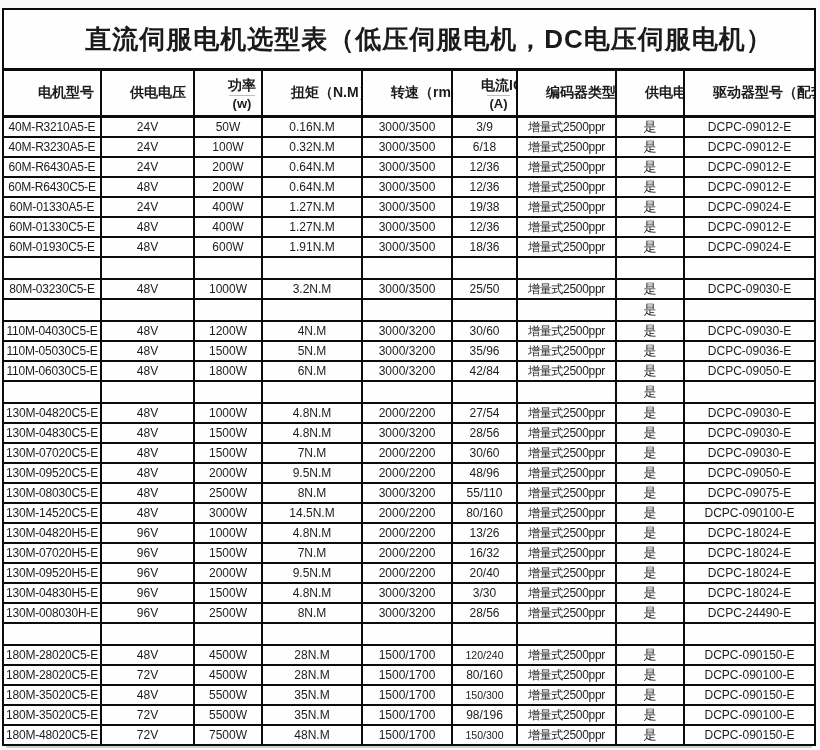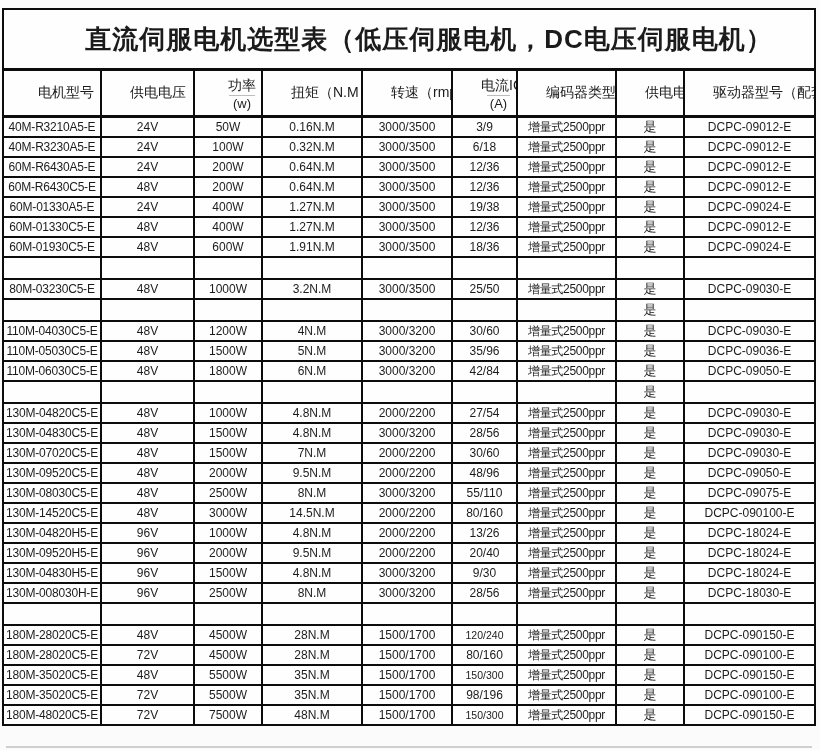--- a/index.html
+++ b/index.html
@@ -15,21 +15,21 @@
   table.sel td,table.sel th{
     border:2px solid #0c0c0c;padding:0;overflow:hidden;white-space:nowrap;
     text-align:center;vertical-align:middle;background:#fefefe;
   }
   tr.title-row td{
     height:58px;font-size:26px;font-weight:bold;letter-spacing:1px;
     border-bottom:3px solid #0c0c0c;
     padding-left:40px;
   }
   tr.head-row th{
-    height:44px;font-size:14px;font-weight:normal;
+    height:44px;font-size:14px;font-weight:bold;
     border-bottom:3px solid #0c0c0c;
     padding-left:28px;
   }
   tr.head-row th .h-main{display:block;line-height:20px;}
   tr.head-row th .h-sub{
     display:block;line-height:16px;font-size:13px;
     border-top:1px solid #bdbdbd;margin:0 6px;
   }
   tbody td{height:18px;font-size:12px;line-height:18px;}
   tbody tr.sep td{height:20px;}
@@ -305,51 +305,62 @@
           <td class="c-voltage">96V</td>
           <td class="c-power">1000W</td>
           <td class="c-torque">4.8N.M</td>
           <td class="c-speed">2000/2200</td>
           <td class="c-current">13/26</td>
           <td class="c-encoder">增量式2500ppr</td>
           <td class="c-brake">是</td>
           <td class="c-driver">DCPC-18024-E</td>
         </tr>
         <tr>
+          <td class="c-model">130M-07020H5-E</td>
+          <td class="c-voltage">96V</td>
+          <td class="c-power">1500W</td>
+          <td class="c-torque">7N.M</td>
+          <td class="c-speed">2000/2200</td>
+          <td class="c-current">16/32</td>
+          <td class="c-encoder">增量式2500ppr</td>
+          <td class="c-brake">是</td>
+          <td class="c-driver">DCPC-18024-E</td>
+        </tr>
+        <tr>
           <td class="c-model">130M-09520H5-E</td>
           <td class="c-voltage">96V</td>
           <td class="c-power">2000W</td>
           <td class="c-torque">9.5N.M</td>
           <td class="c-speed">2000/2200</td>
           <td class="c-current">20/40</td>
           <td class="c-encoder">增量式2500ppr</td>
           <td class="c-brake">是</td>
           <td class="c-driver">DCPC-18024-E</td>
         </tr>
         <tr>
           <td class="c-model">130M-04830H5-E</td>
           <td class="c-voltage">96V</td>
           <td class="c-power">1500W</td>
           <td class="c-torque">4.8N.M</td>
           <td class="c-speed">3000/3200</td>
-          <td class="c-current">9/30</td>
+          <td class="c-current">3/30</td>
           <td class="c-encoder">增量式2500ppr</td>
           <td class="c-brake">是</td>
           <td class="c-driver">DCPC-18024-E</td>
         </tr>
         <tr>
           <td class="c-model">130M-008030H-E</td>
           <td class="c-voltage">96V</td>
           <td class="c-power">2500W</td>
           <td class="c-torque">8N.M</td>
           <td class="c-speed">3000/3200</td>
           <td class="c-current">28/56</td>
           <td class="c-encoder">增量式2500ppr</td>
           <td class="c-brake">是</td>
-          <td class="c-driver">DCPC-18030-E</td>
+          <td class="c-driver">DCPC-24490-E</td>
         </tr>
         <tr class="sep">
           <td class="c-model"></td>
           <td class="c-voltage"></td>
           <td class="c-power"></td>
           <td class="c-torque"></td>
           <td class="c-speed"></td>
           <td class="c-current"></td>
           <td class="c-encoder"></td>
           <td class="c-brake"></td>

